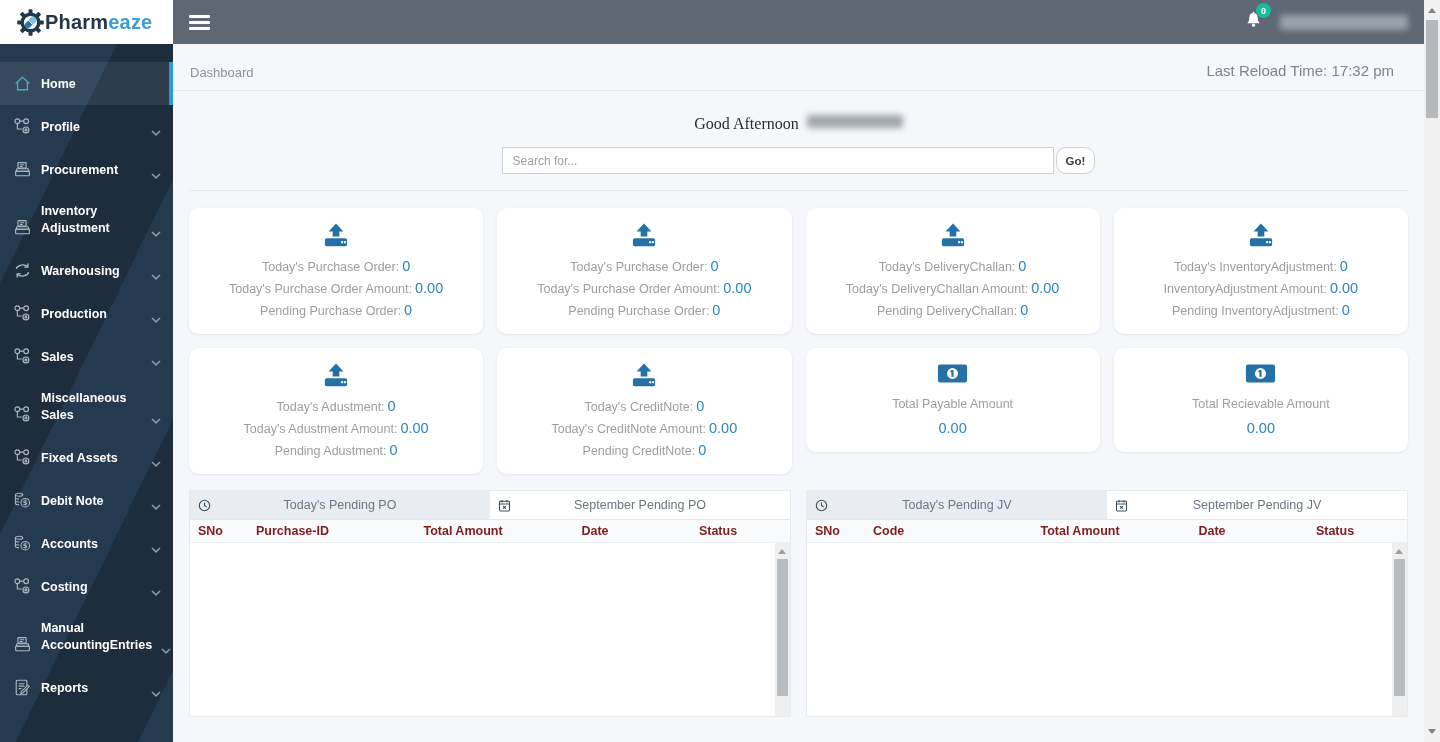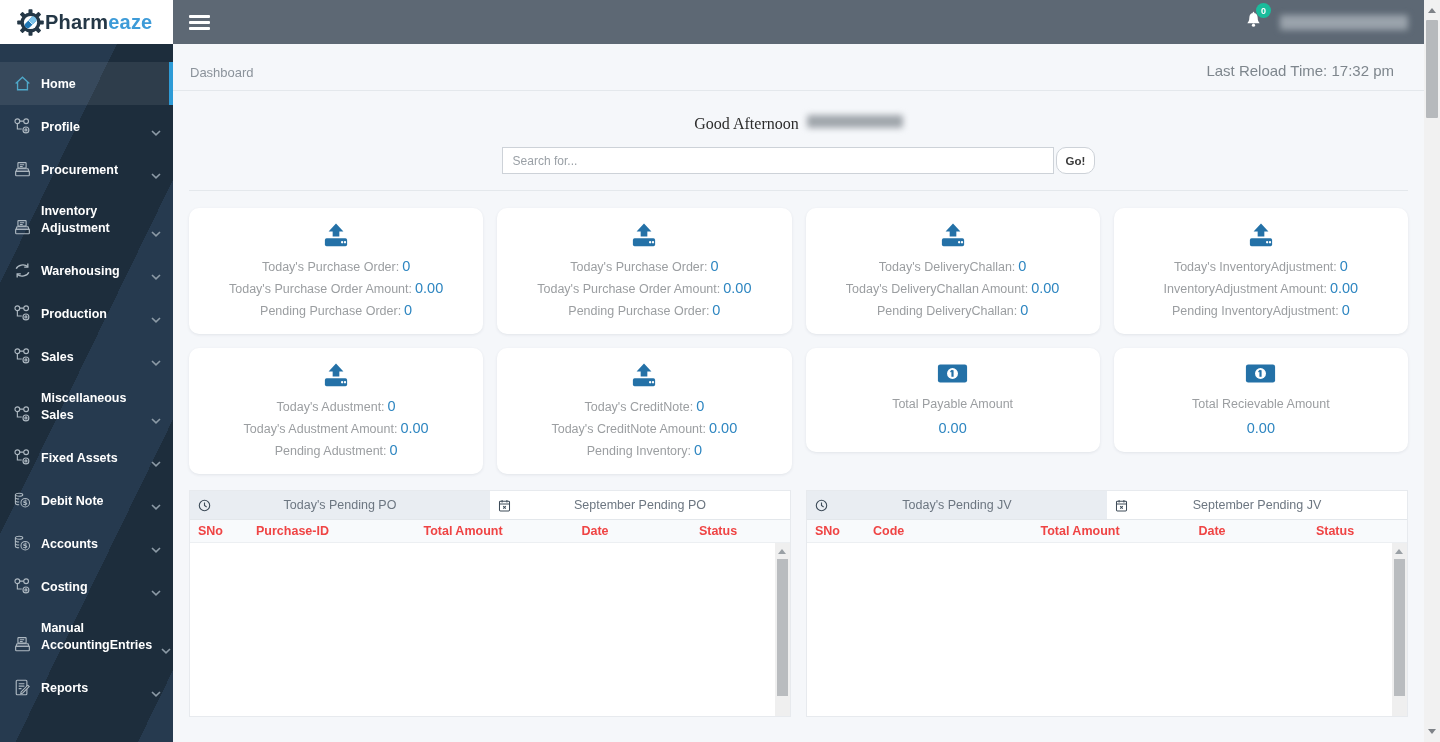--- a/index.html
+++ b/index.html
@@ -69,21 +69,21 @@
 
   .tables { display:grid; grid-template-columns:1fr 1fr; gap:15px; padding:16px 16px 0; }
   .panel { background:#ffffff; border:1px solid #e7eaee; }
   .tabs { display:flex; border-bottom:1px solid #e3e7eb; }
   .tab { flex:1; height:28px; display:flex; align-items:center; font-size:12.5px; color:#6c7681;
     position:relative; cursor:pointer; background:#fff; }
   .tab.active { background:#e9edf2; }
   .tab .ticon { position:absolute; left:8px; color:#3e4c59; display:flex; }
   .tab .tlabel { margin:0 auto; }
   .cols { display:flex; background:#f8fafc; border-bottom:1px solid #eceff2; height:23px; align-items:center;
-    font-size:12.5px; font-weight:700; color:#ef4444; }
+    font-size:12.5px; font-weight:700; color:#7f1d1d; }
   .col.c0 { flex:0 0 11%; padding-left:8px; }
   .col.c1 { flex:0 0 21%; }
   .col.c2 { flex:0 0 27%; text-align:center; }
   .col.c3 { flex:0 0 17%; text-align:center; }
   .col.c4 { flex:0 0 24%; text-align:center; }
   .tbody { height:173px; position:relative; background:#fff; }
   .vscroll { position:absolute; right:0; top:0; bottom:0; width:15px; background:#efefef; }
   .tri-up-s { width:0; height:0; border-left:4px solid transparent; border-right:4px solid transparent;
     border-bottom:5px solid #9aa0a5; position:absolute; top:6px; left:3px; }
   .vthumb { position:absolute; left:2px; right:2px; top:16px; height:137px; background:#b9bcbf; }
@@ -462,21 +462,21 @@
       <span class="cicon">
           <svg width="30" height="25" viewBox="0 0 32 27" fill="currentColor">
             <path d="M16 0.5 L24 9.2 H19.6 V14.5 H12.4 V9.2 H8 Z"></path>
             <rect x="4" y="16.5" width="24" height="8.5" rx="1.8"></rect>
             <circle cx="22.6" cy="20.8" r="1.25" fill="#ffffff"></circle>
             <circle cx="25.7" cy="20.8" r="1.25" fill="#ffffff"></circle>
           </svg>
         </span>
       <div class="line"><span>Today's CreditNote:</span><span class="val">0</span></div>
       <div class="line"><span>Today's CreditNote Amount:</span><span class="val">0.00</span></div>
-      <div class="line"><span>Pending Inventory:</span><span class="val">0</span></div>
+      <div class="line"><span>Pending CreditNote:</span><span class="val">0</span></div>
     </div>
     <div class="card">
       <span class="cicon">
           <svg width="31" height="21" viewBox="0 0 34 22">
             <rect x="1" y="1" width="32" height="20" rx="2.5" fill="currentColor"></rect>
             <circle cx="17" cy="11" r="6" fill="#ffffff"></circle>
             <path d="M17 7.4 V14.6" stroke="currentColor" stroke-width="2.4"></path>
             <path d="M14.8 9.2 L17 7.4" stroke="currentColor" stroke-width="1.6" fill="none"></path>
           </svg>
         </span>

